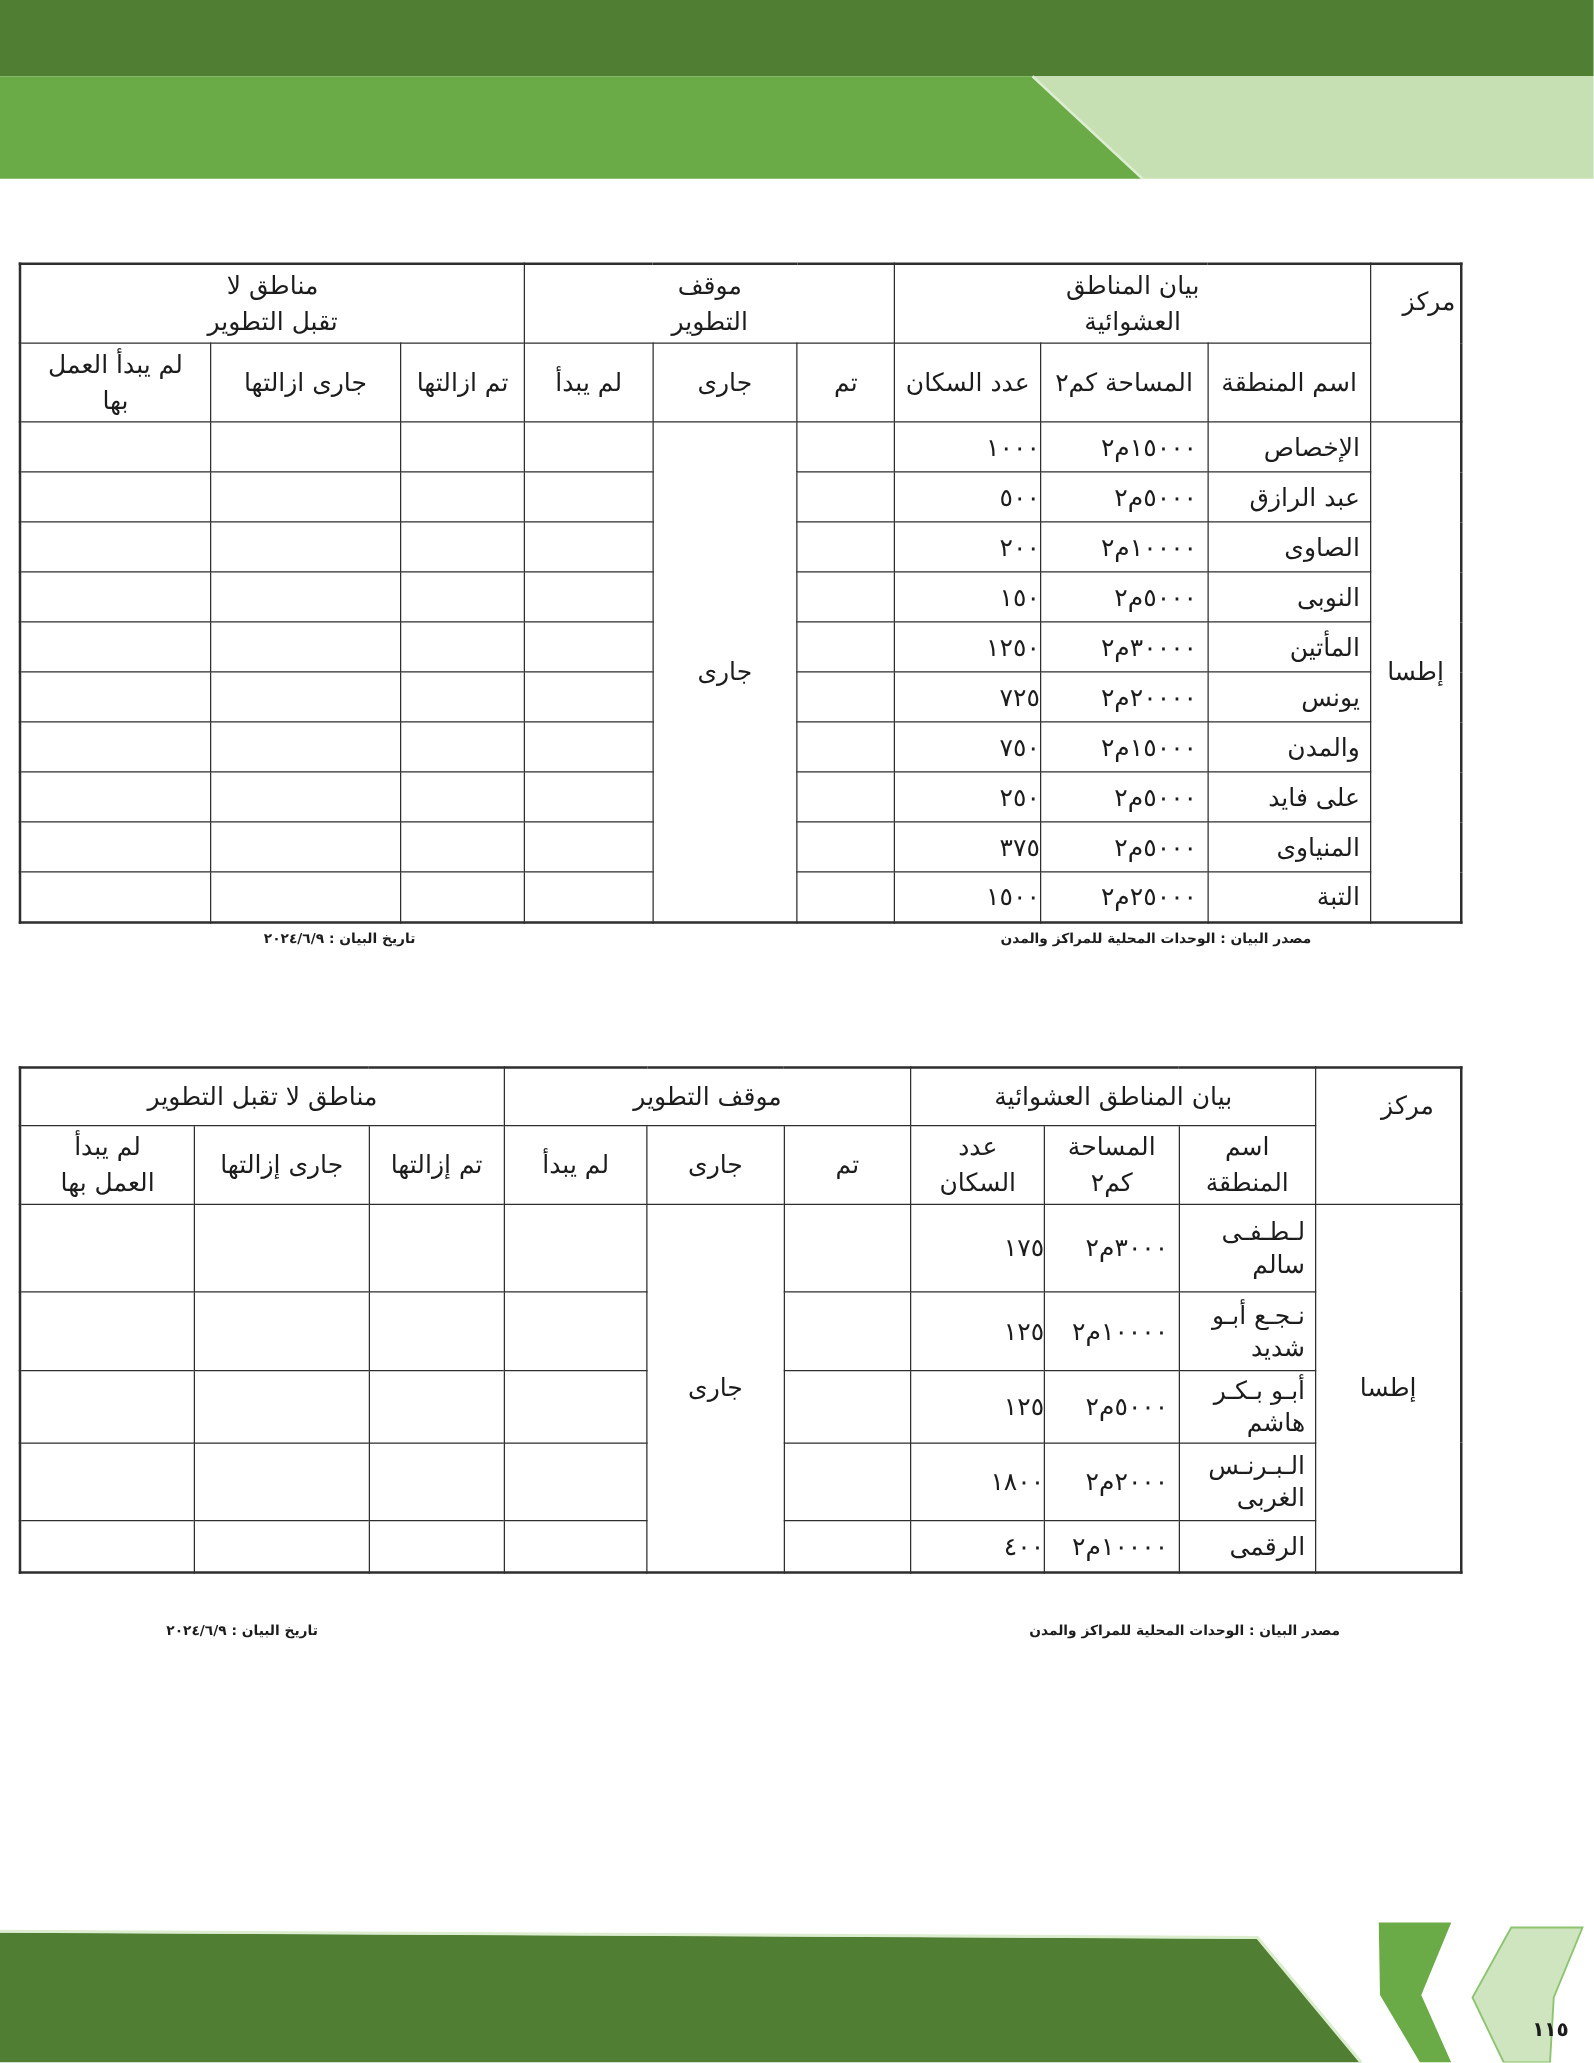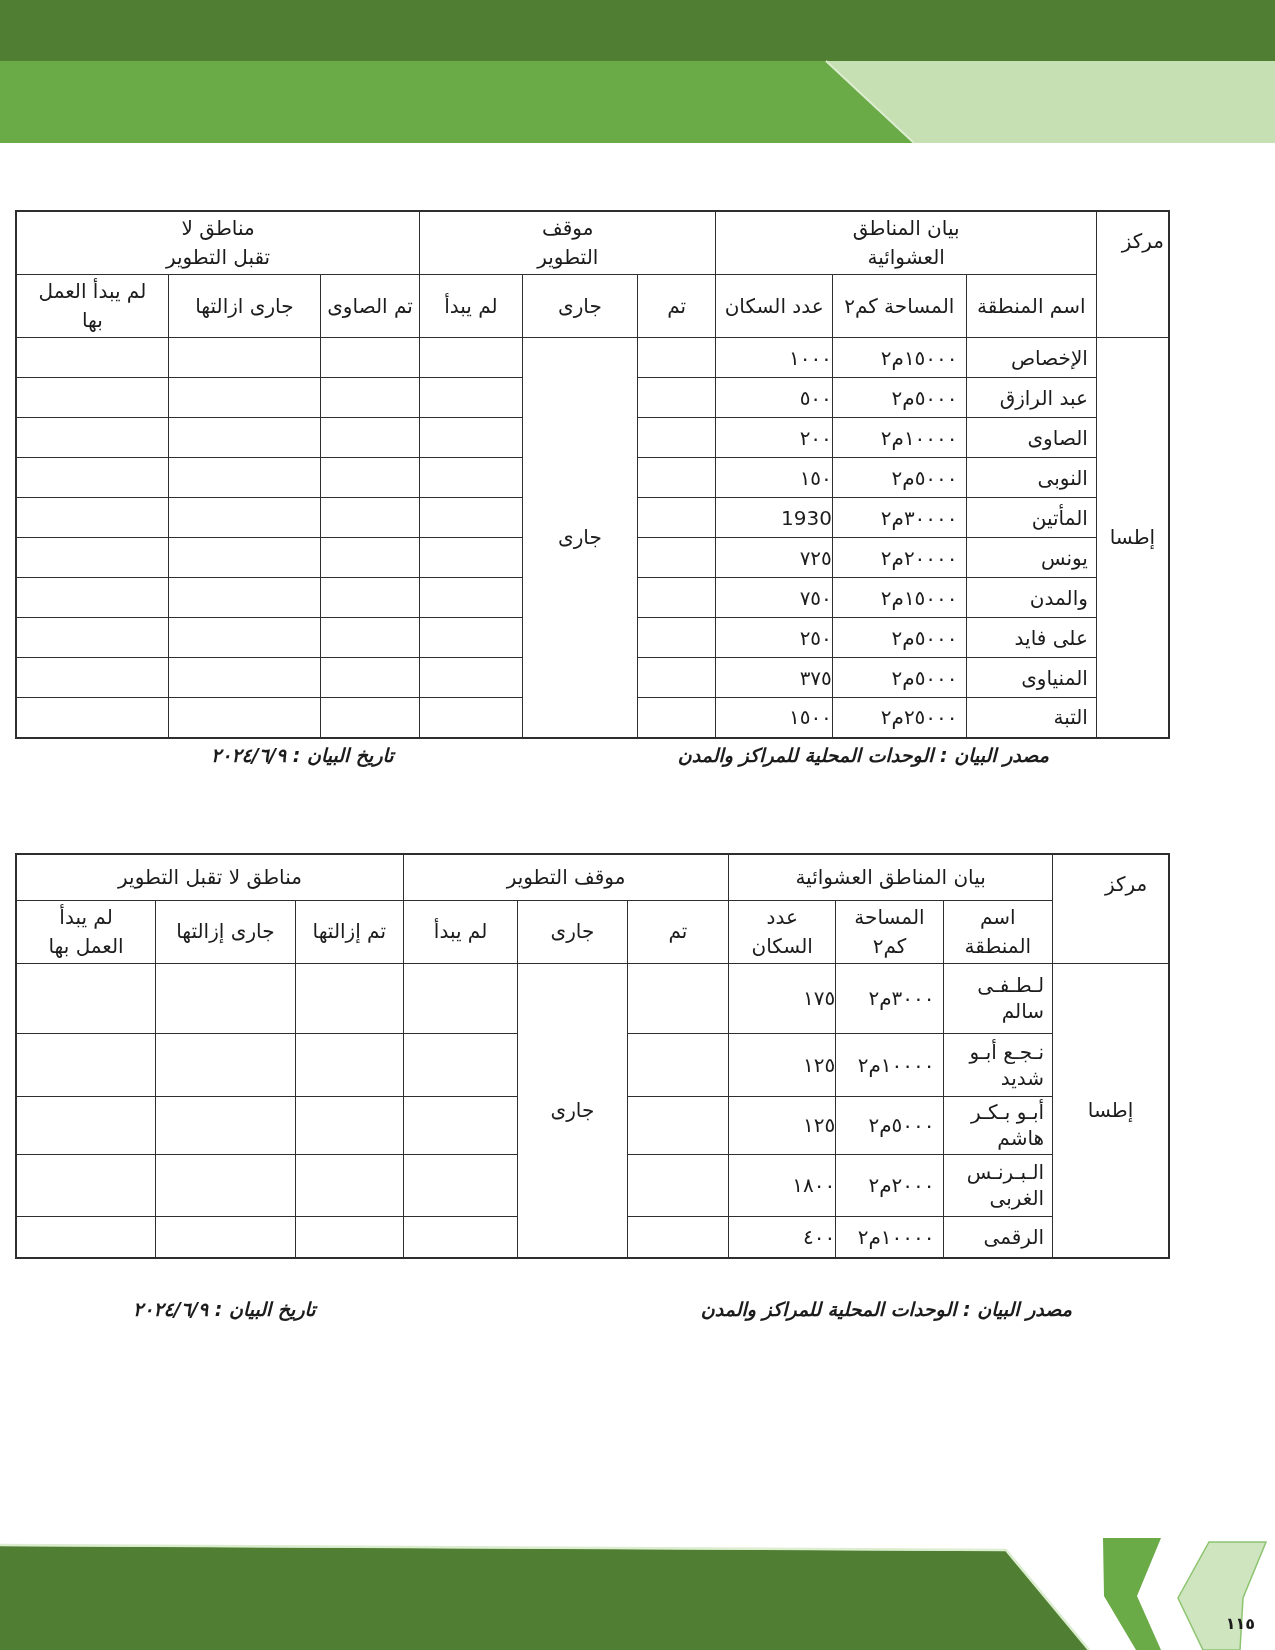--- a/index.html
+++ b/index.html
@@ -22,21 +22,21 @@
   .t1 thead tr.r1{height:59px;}
   .t1 thead tr.r2{height:62px;}
   .t1 tbody tr{height:40px;}
   .t2 thead tr.r1{height:46px;}
   .t2 thead tr.r2{height:62px;}
   .t2 tbody tr.h70{height:70px;}
   .t2 tbody tr.h63{height:63px;}
   .t2 tbody tr.h58{height:58px;}
   .t2 tbody tr.h62{height:62px;}
   .t2 tbody tr.h42{height:42px;}
-  .srcline{position:absolute;font-weight:bold;font-size:19px;white-space:nowrap;font-style:italic;}
+  .srcline{position:absolute;font-weight:bold;font-size:11px;white-space:nowrap;}
   #src1{top:744px;right:226px;}
   #date1{top:744px;left:211px;}
   #src2{top:1298px;right:203px;}
   #date2{top:1298px;left:133px;}
   #pageno{position:absolute;top:1614px;right:20px;font-size:16px;font-weight:600;}
 </style>
 </head>
 <body>
 
 <svg class="decor" style="top:0" width="1275" height="145" viewBox="0 0 1275 145">
@@ -70,21 +70,21 @@
       <th colspan="3">مناطق لا
 تقبل التطوير</th>
     </tr>
     <tr class="r2">
       <th>اسم المنطقة</th>
       <th>المساحة كم٢</th>
       <th>عدد السكان</th>
       <th>تم</th>
       <th>جارى</th>
       <th>لم يبدأ</th>
-      <th>تم الصاوى</th>
+      <th>تم ازالتها</th>
       <th>جارى ازالتها</th>
       <th>لم يبدأ العمل
 بها</th>
     </tr>
   </thead>
   <tbody>
     <tr>
       <td rowspan="10" class="merged">إطسا</td>
       <td class="name">الإخصاص</td>
       <td class="num">١٥٠٠٠م٢</td>
@@ -122,21 +122,21 @@
       <td class="pop">١٥٠</td>
       <td></td>
           <td></td>
       <td></td>
           <td></td>
       <td></td>
     </tr>
     <tr>
       <td class="name">المأتين</td>
       <td class="num">٣٠٠٠٠م٢</td>
-      <td class="pop">1930</td>
+      <td class="pop">١٢٥٠</td>
       <td></td>
           <td></td>
       <td></td>
           <td></td>
       <td></td>
     </tr>
     <tr>
       <td class="name">يونس</td>
       <td class="num">٢٠٠٠٠م٢</td>
       <td class="pop">٧٢٥</td>

